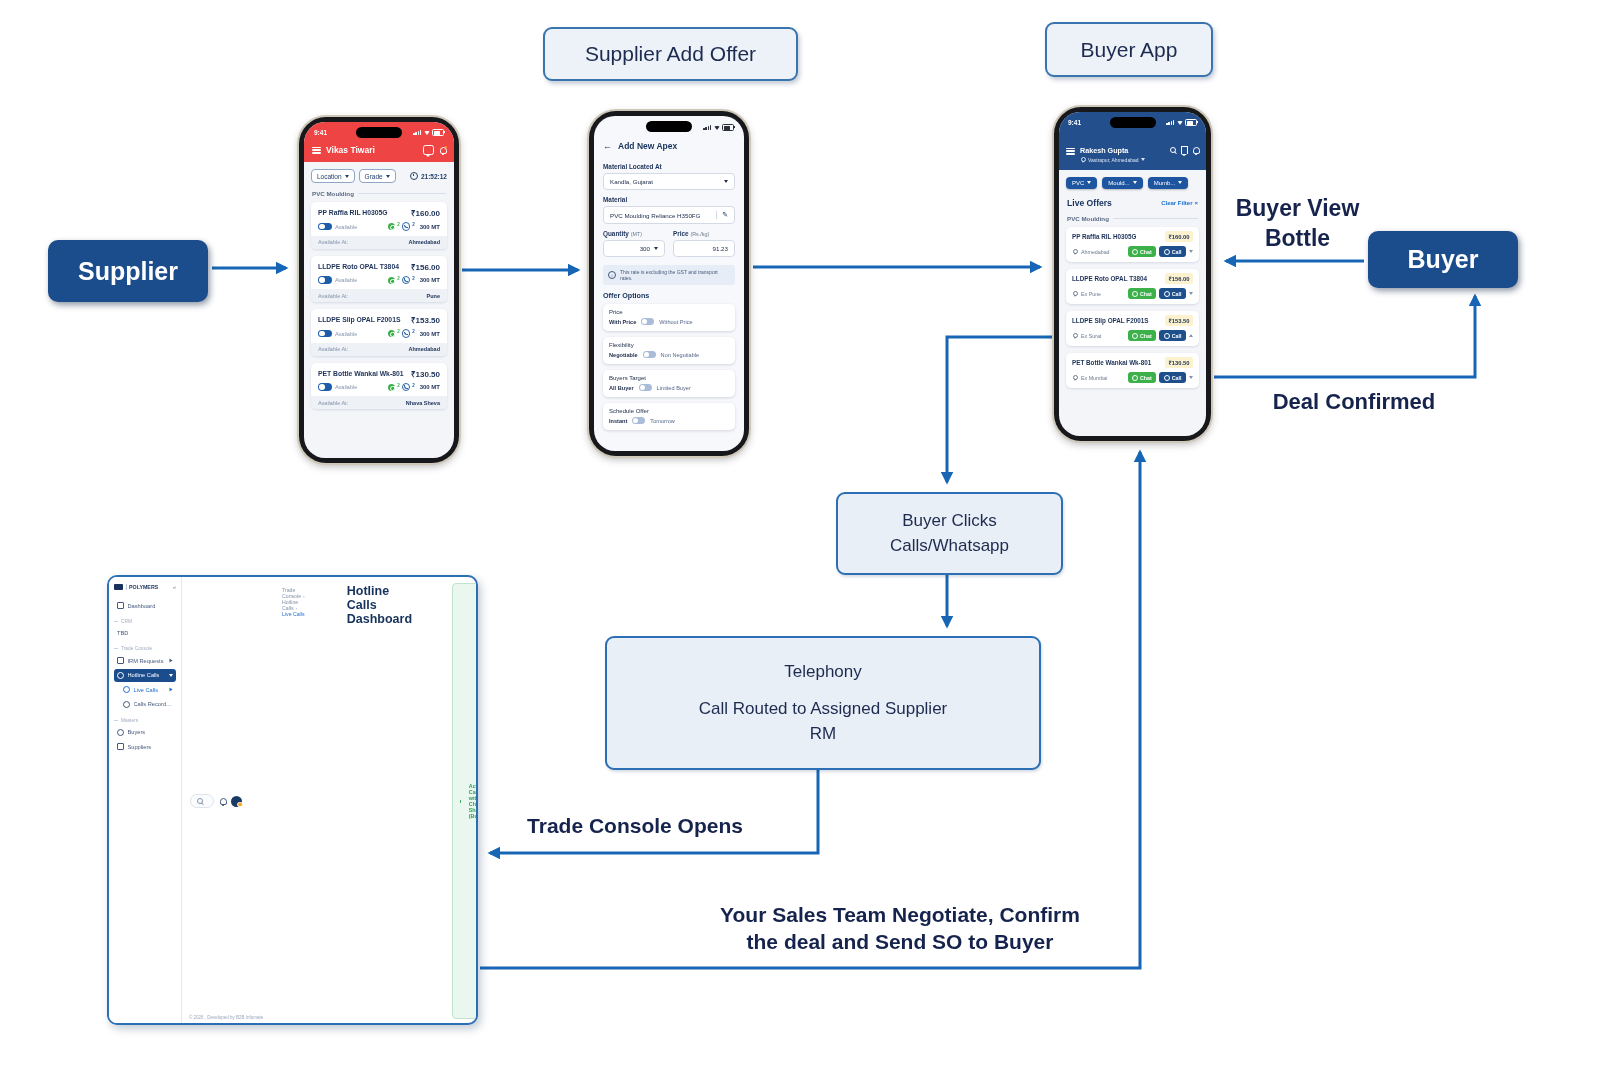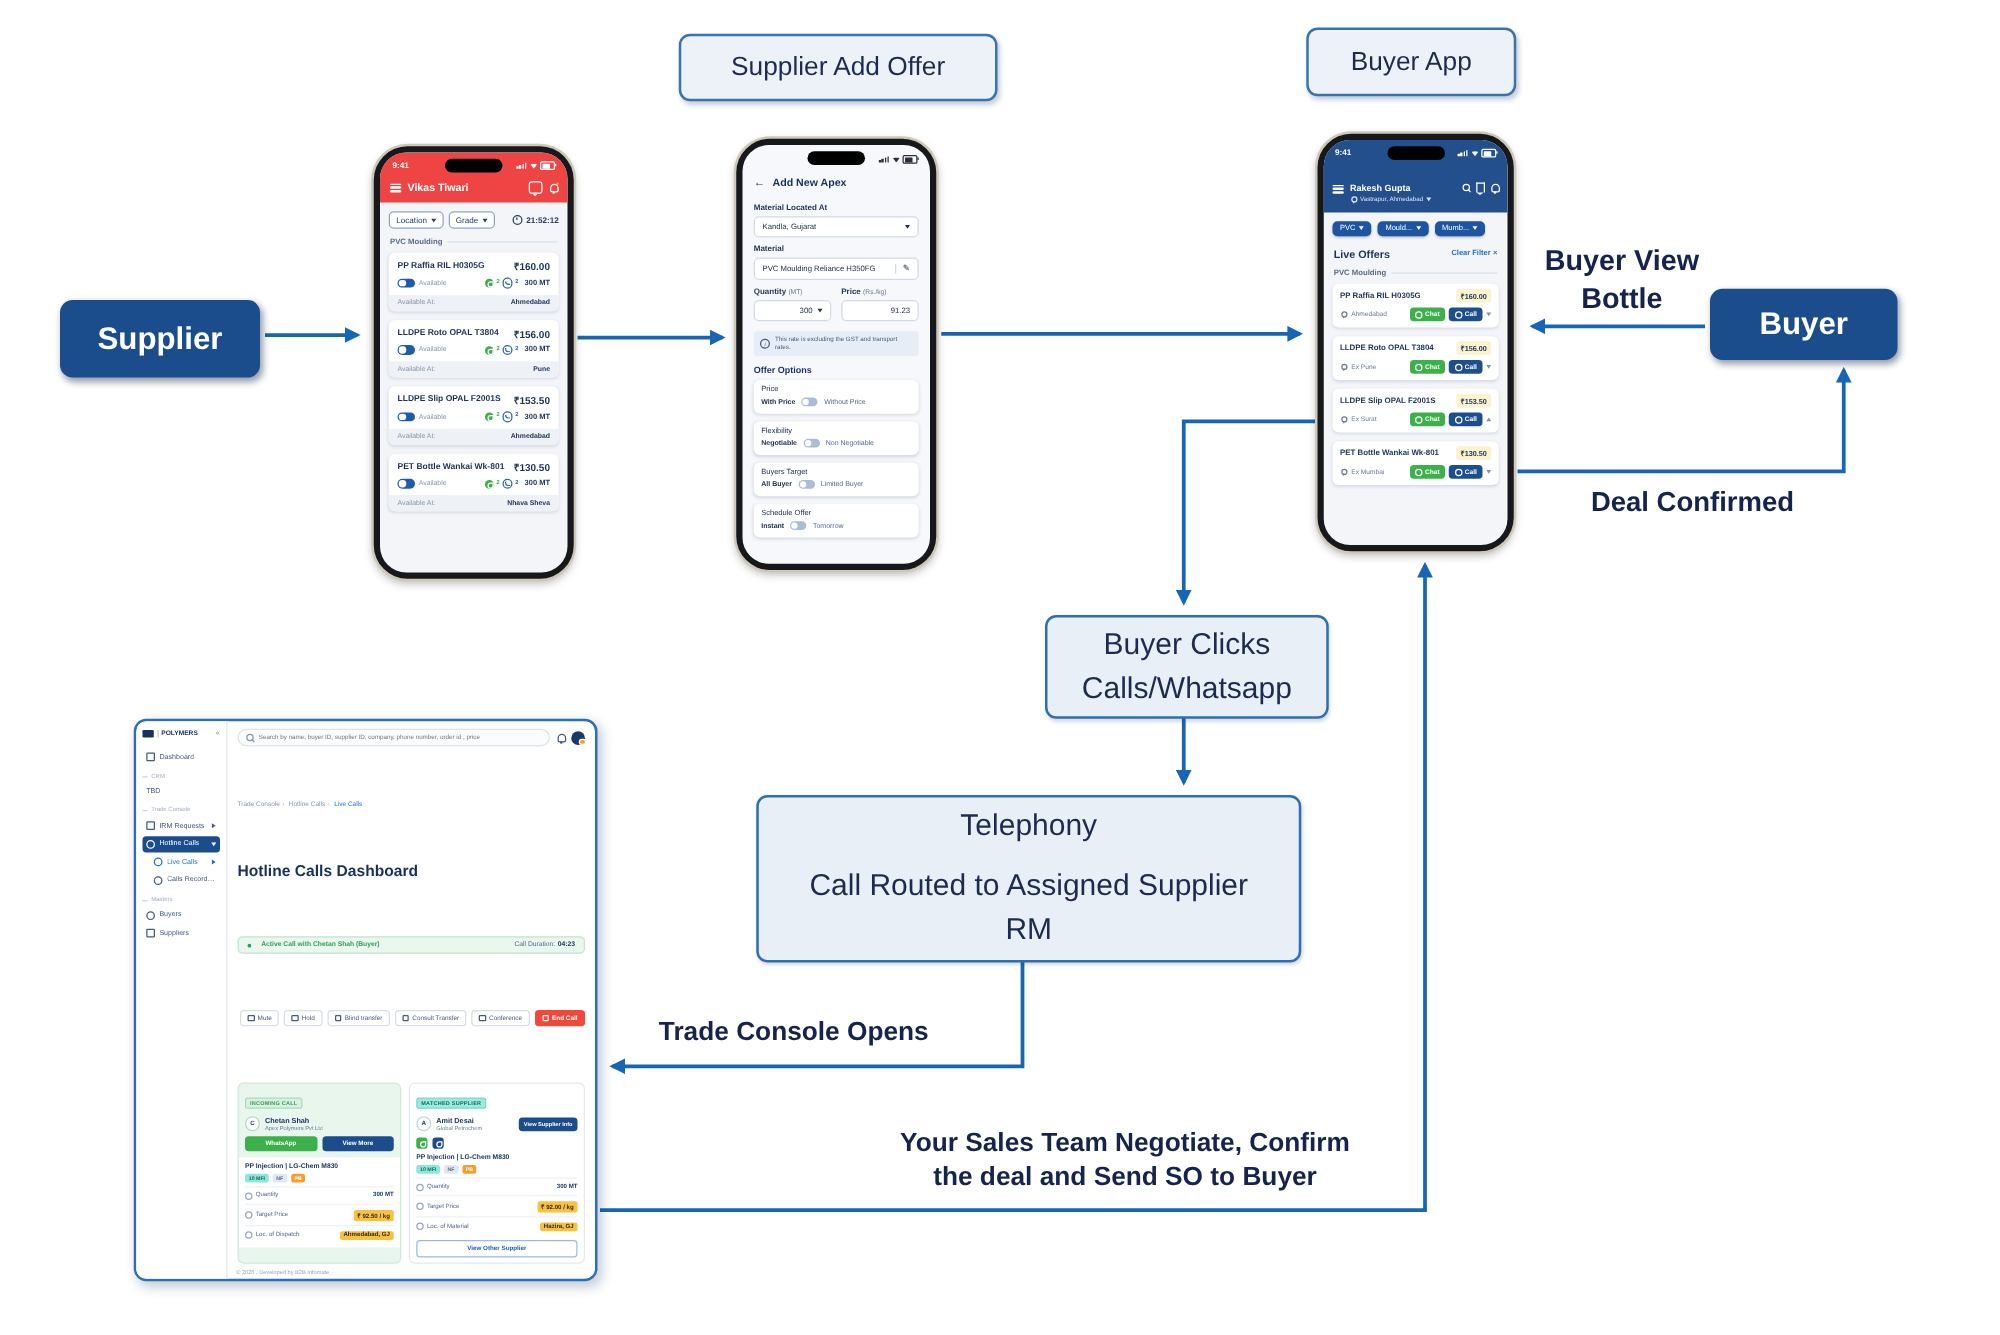--- a/index.html
+++ b/index.html
@@ -6,21 +6,21 @@
   .canvas{position:relative;width:1600px;height:1068px;background:#ffffff;font-family:"Liberation Sans",sans-serif;overflow:hidden;}
   .abs{position:absolute;}
   svg.arrows{position:absolute;left:0;top:0;z-index:0;pointer-events:none;}
 
   
   .toplbl{background:#edf2f9;border:2px solid #3a74ae;border-radius:9px;display:flex;align-items:center;justify-content:center;
     font-size:21px;color:#1d2b4f;box-shadow:2px 3px 4px rgba(30,60,100,.25);z-index:2;}
   .node{background:#1b4d8d;border-radius:10px;display:flex;align-items:center;justify-content:center;color:#fff;
     font-weight:bold;font-size:25px;box-shadow:2px 3px 6px rgba(10,30,60,.45);z-index:2;}
   .flowbox{background:#e9eff7;border:2px solid #2d6fb4;border-radius:9px;color:#1d2b4f;display:flex;flex-direction:column;
-    align-items:center;justify-content:center;font-size:24px;line-height:1.45;z-index:2;box-shadow:1px 2px 3px rgba(30,60,100,.18);}
+    align-items:center;justify-content:center;font-size:17px;line-height:1.45;z-index:2;box-shadow:1px 2px 3px rgba(30,60,100,.18);}
   .annot{font-weight:bold;color:#15234d;text-align:center;z-index:2;line-height:1.3;}
 
   
   .phone{position:absolute;background:#17181c;border-radius:27px;box-shadow:0 0 0 2px #cfc8b8,0 3px 8px rgba(0,0,0,.3);padding:5px;box-sizing:border-box;z-index:3;}
   .screen{width:100%;height:100%;border-radius:21px;overflow:hidden;background:#f3f5f9;position:relative;}
   .island{position:absolute;left:50%;top:5px;transform:translateX(-50%);width:46px;height:11px;background:#000;border-radius:6px;z-index:9;}
   .statusrow{display:flex;justify-content:space-between;align-items:center;font-size:6.5px;font-weight:bold;height:11px;padding:0 2px;}
   .sticons{display:flex;gap:2.5px;align-items:center;}
   .bars{display:flex;align-items:flex-end;gap:.7px;}
   .bars i{display:block;width:1.4px;background:currentColor;border-radius:.5px;}
@@ -132,21 +132,21 @@
   .sb-logo .bname{border-left:1px solid #c3ccd9;padding-left:2.5px;}
   .sb-logo .col{margin-left:auto;color:#8494ab;font-size:6px;font-weight:normal;}
   .sb-sec{font-size:4.8px;color:#a2aec2;margin:7px 0 3px;display:flex;align-items:center;gap:3px;}
   .sb-sec::before{content:"";width:4px;height:1px;background:#c9d2de;}
   .sb-item{display:flex;align-items:center;gap:3.5px;font-size:5.7px;color:#44597c;padding:3px 3px;border-radius:3px;margin-bottom:1.5px;}
   .sb-item .mi{width:5px;height:5px;border:1px solid currentColor;border-radius:1px;flex-shrink:0;}
   .sb-item .mi.rnd{border-radius:50%;}
   .sb-item.active{background:#1b4d8d;color:#fff;}
   .sb-item.sub{padding-left:9px;color:#1d6fd1;}
   .sb-item .end{margin-left:auto;}
-  .main{margin-left:73px;padding:6px 8px 4px;display:flex;flex-direction:column;box-sizing:border-box;height:100%;min-width:0;gap:40px;}
+  .main{margin-left:73px;padding:6px 8px 4px;display:flex;box-sizing:border-box;height:100%;min-width:0;gap:40px;}
   .topbar{display:flex;align-items:center;gap:5px;}
   .search{flex:1;display:flex;align-items:center;gap:4px;border:1px solid #dde3ec;border-radius:8px;padding:3px 6px;background:#fbfcfe;color:#8494ab;}
   .search input{border:none;outline:none;background:transparent;font-size:5px;color:#44597c;width:100%;font-family:inherit;padding:0;}
   .bellw{color:#44597c;}
   .avatar{width:11px;height:11px;border-radius:50%;background:#1a3a66;position:relative;flex-shrink:0;}
   .avatar::after{content:"";position:absolute;right:-.5px;bottom:-.5px;width:3.5px;height:3.5px;border-radius:50%;background:#f6a21e;border:1px solid #fff;}
   .crumb{font-size:5.2px;color:#8494ab;margin:4px 0 2px;}
   .crumb .sep{margin:0 2px;color:#b6c0cf;}
   .crumb .cur{color:#1d6fd1;}
   .h1{font-size:12.5px;font-weight:bold;color:#16325c;margin:1px 0 5px;}

